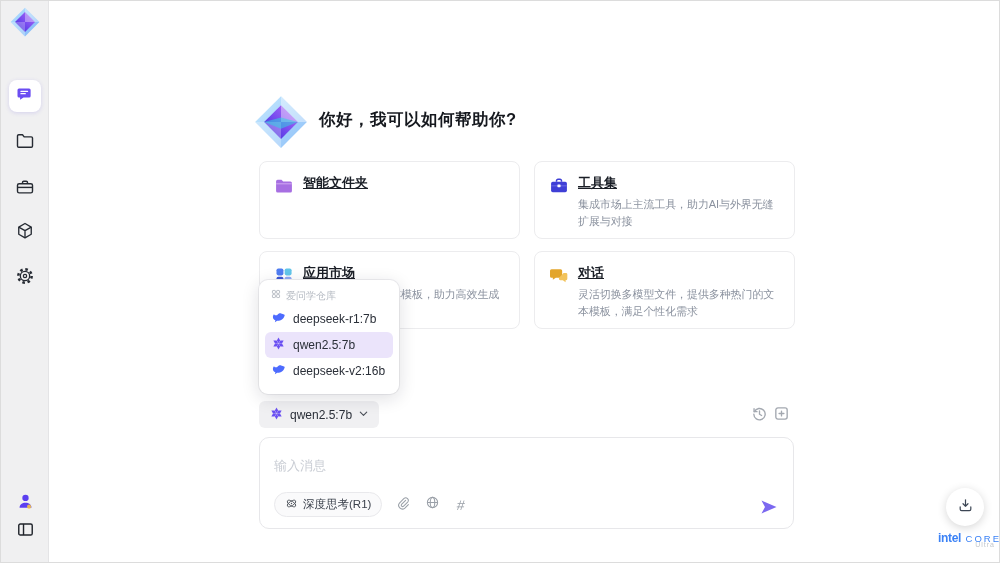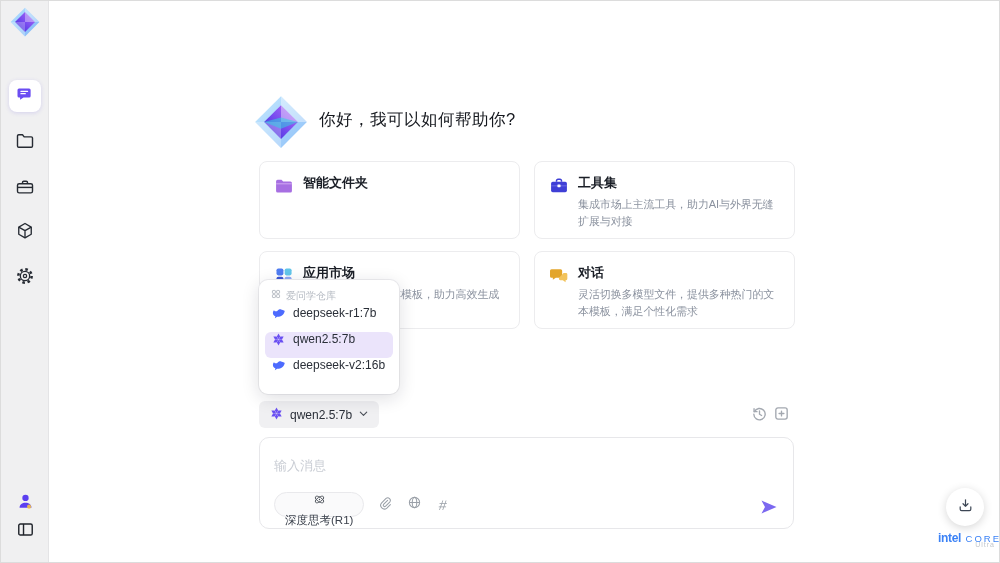--- a/index.html
+++ b/index.html
@@ -6,46 +6,46 @@
   html,body { width:1000px; height:563px; background:#fff; font-family:"Liberation Sans","DejaVu Sans",sans-serif; overflow:hidden; }
   .window { position:relative; width:1000px; height:563px; background:#ffffff; border:1px solid #dcdcdc; overflow:hidden; }
   .abs { position:absolute; }
 
   
   .sidebar { position:absolute; left:0; top:0; width:48px; height:100%; background:#f0f0f1; border-right:1px solid #e4e4e6; }
   .nav-tile { position:absolute; left:8px; width:32px; height:32px; display:flex; align-items:center; justify-content:center; border-radius:8px; cursor:pointer; }
   .nav-tile.active { background:#ffffff; box-shadow:0 1px 4px rgba(90,70,220,.18); }
 
   
-  .greeting { position:absolute; left:318px; top:108px; font-size:16.5px; font-weight:400; color:#15181e; letter-spacing:.5px; }
+  .greeting { position:absolute; left:318px; top:108px; font-size:16.5px; font-weight:700; color:#15181e; letter-spacing:.5px; }
 
   
   .card { position:absolute; width:261px; height:78px; background:#fff; border:1px solid #ececee; border-radius:8px; padding:13px 12px 12px 14px; display:flex; gap:9px; cursor:pointer; }
   .card .c-icon { width:20px; height:20px; flex:0 0 20px; margin-top:1px; }
-  .card h3 { font-size:13px; font-weight:700; color:#1b1f27; line-height:1.25; }
+  .card h3 { font-size:13px; font-weight:700; color:#1b1f27; line-height:1.25;text-decoration:underline; }
   .card p { font-size:11px; color:#8a919e; line-height:1.55; margin-top:5px; letter-spacing:-.1px; }
 
   
   .dropdown { position:absolute; left:258px; top:279px; width:140px; height:114px; background:#fff; border-radius:9px;
               box-shadow:0 4px 18px rgba(20,20,40,.14), 0 0 0 1px #f0f0f2; z-index:20; padding-top:7px; }
   .dd-header { display:flex; gap:5px; padding:2px 12px 3px; font-size:10px; color:#b6bbc3; }
-  .dd-item { height:26px; display:flex; align-items:flex-start; gap:7px; padding:0 12px; font-size:12px; color:#2a2f38; cursor:pointer; }
+  .dd-item { height:26px; display:flex; align-items:center; gap:7px; padding:0 12px; font-size:12px; color:#2a2f38; cursor:pointer; }
   .dd-item.selected { margin:0 6px; padding:0 6px; border-radius:6px; background:#ebe4fb; }
 
   
   .selector { position:absolute; left:258px; top:400px; height:27px; display:flex; align-items:center; gap:6px; background:#f0f0f2; border-radius:6px; padding:0 10px; font-size:12px; color:#2a2f38; cursor:pointer; }
 
   .top-icon-btn { position:absolute; top:404px; width:17px; height:17px; cursor:pointer; }
 
   
   .composer { position:absolute; left:258px; top:436px; width:535px; height:92px; background:#fff; border:1px solid #e7e7ea; border-radius:10px; }
   .composer input { position:absolute; left:14px; top:20px; width:480px; border:none; outline:none; font-size:13px; color:#333; background:transparent; font-family:Liberation Serif, serif; }
   .composer input::placeholder { color:#c9cdd4; }
   .ctrl-row { position:absolute; left:14px; bottom:11px; display:flex; align-items:center; gap:13px; }
-  .deep-pill { display:flex; align-items:center; gap:5px; height:25px; padding:0 10px; border:1px solid #e9e9ec; background:#fafafb; border-radius:13px; font-size:11.5px; color:#3c424d; cursor:pointer;flex-direction:column; }
+  .deep-pill { display:flex; align-items:center; gap:5px; height:25px; padding:0 10px; border:1px solid #e9e9ec; background:#fafafb; border-radius:13px; font-size:11.5px; color:#3c424d; cursor:pointer; }
   .ghost-btn { width:16px; height:16px; display:flex; align-items:center; justify-content:center; cursor:pointer; }
   .hash { font-size:14px; color:#9aa0a8; font-weight:400; transform:skewX(-8deg); }
   .send-btn { position:absolute; right:14px; bottom:11px; width:20px; height:20px; cursor:pointer; }
 
   
   .fab { position:absolute; left:945px; top:487px; width:38px; height:38px; border-radius:50%; background:#fff; box-shadow:0 2px 10px rgba(0,0,0,.16); display:flex; align-items:center; justify-content:center; cursor:pointer; }
   .intel-line { position:absolute; left:922px; top:527px; width:78px; text-align:right; color:#3b82f6; white-space:nowrap; }
   .intel-word { font-size:12px; font-weight:700; letter-spacing:-.3px; }
   .core-word { font-size:9.5px; font-weight:500; letter-spacing:2px; }
   .ultra-word { position:absolute; left:922px; top:540px; width:72px; text-align:right; font-size:7px; color:#c2c7cd; letter-spacing:1px; }

